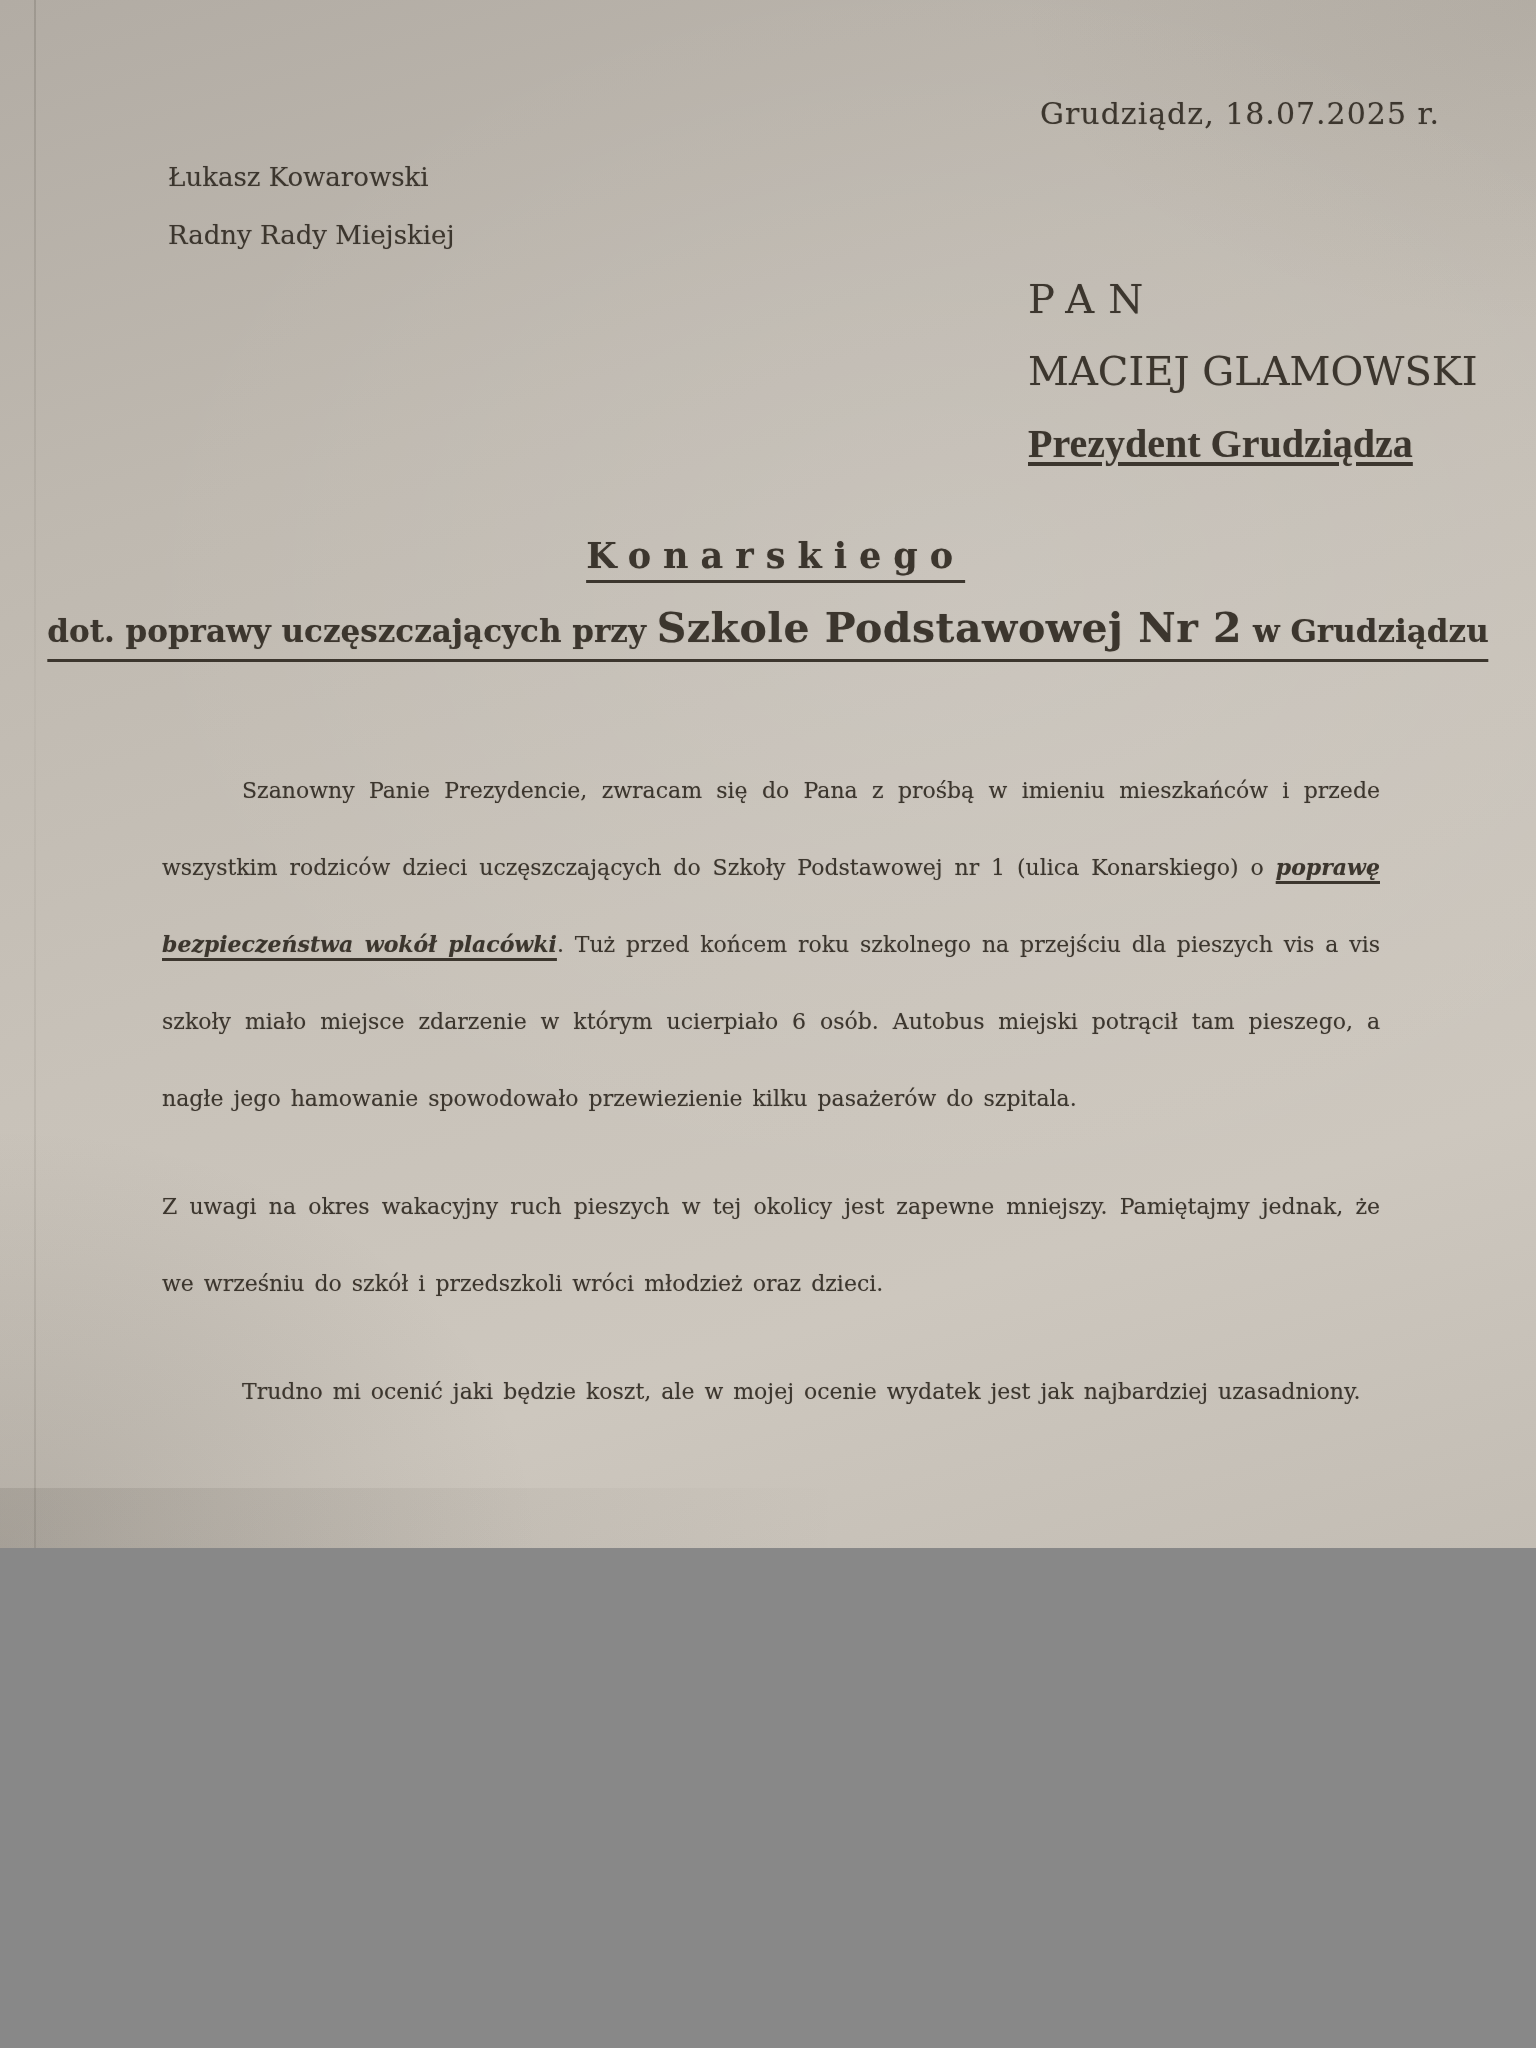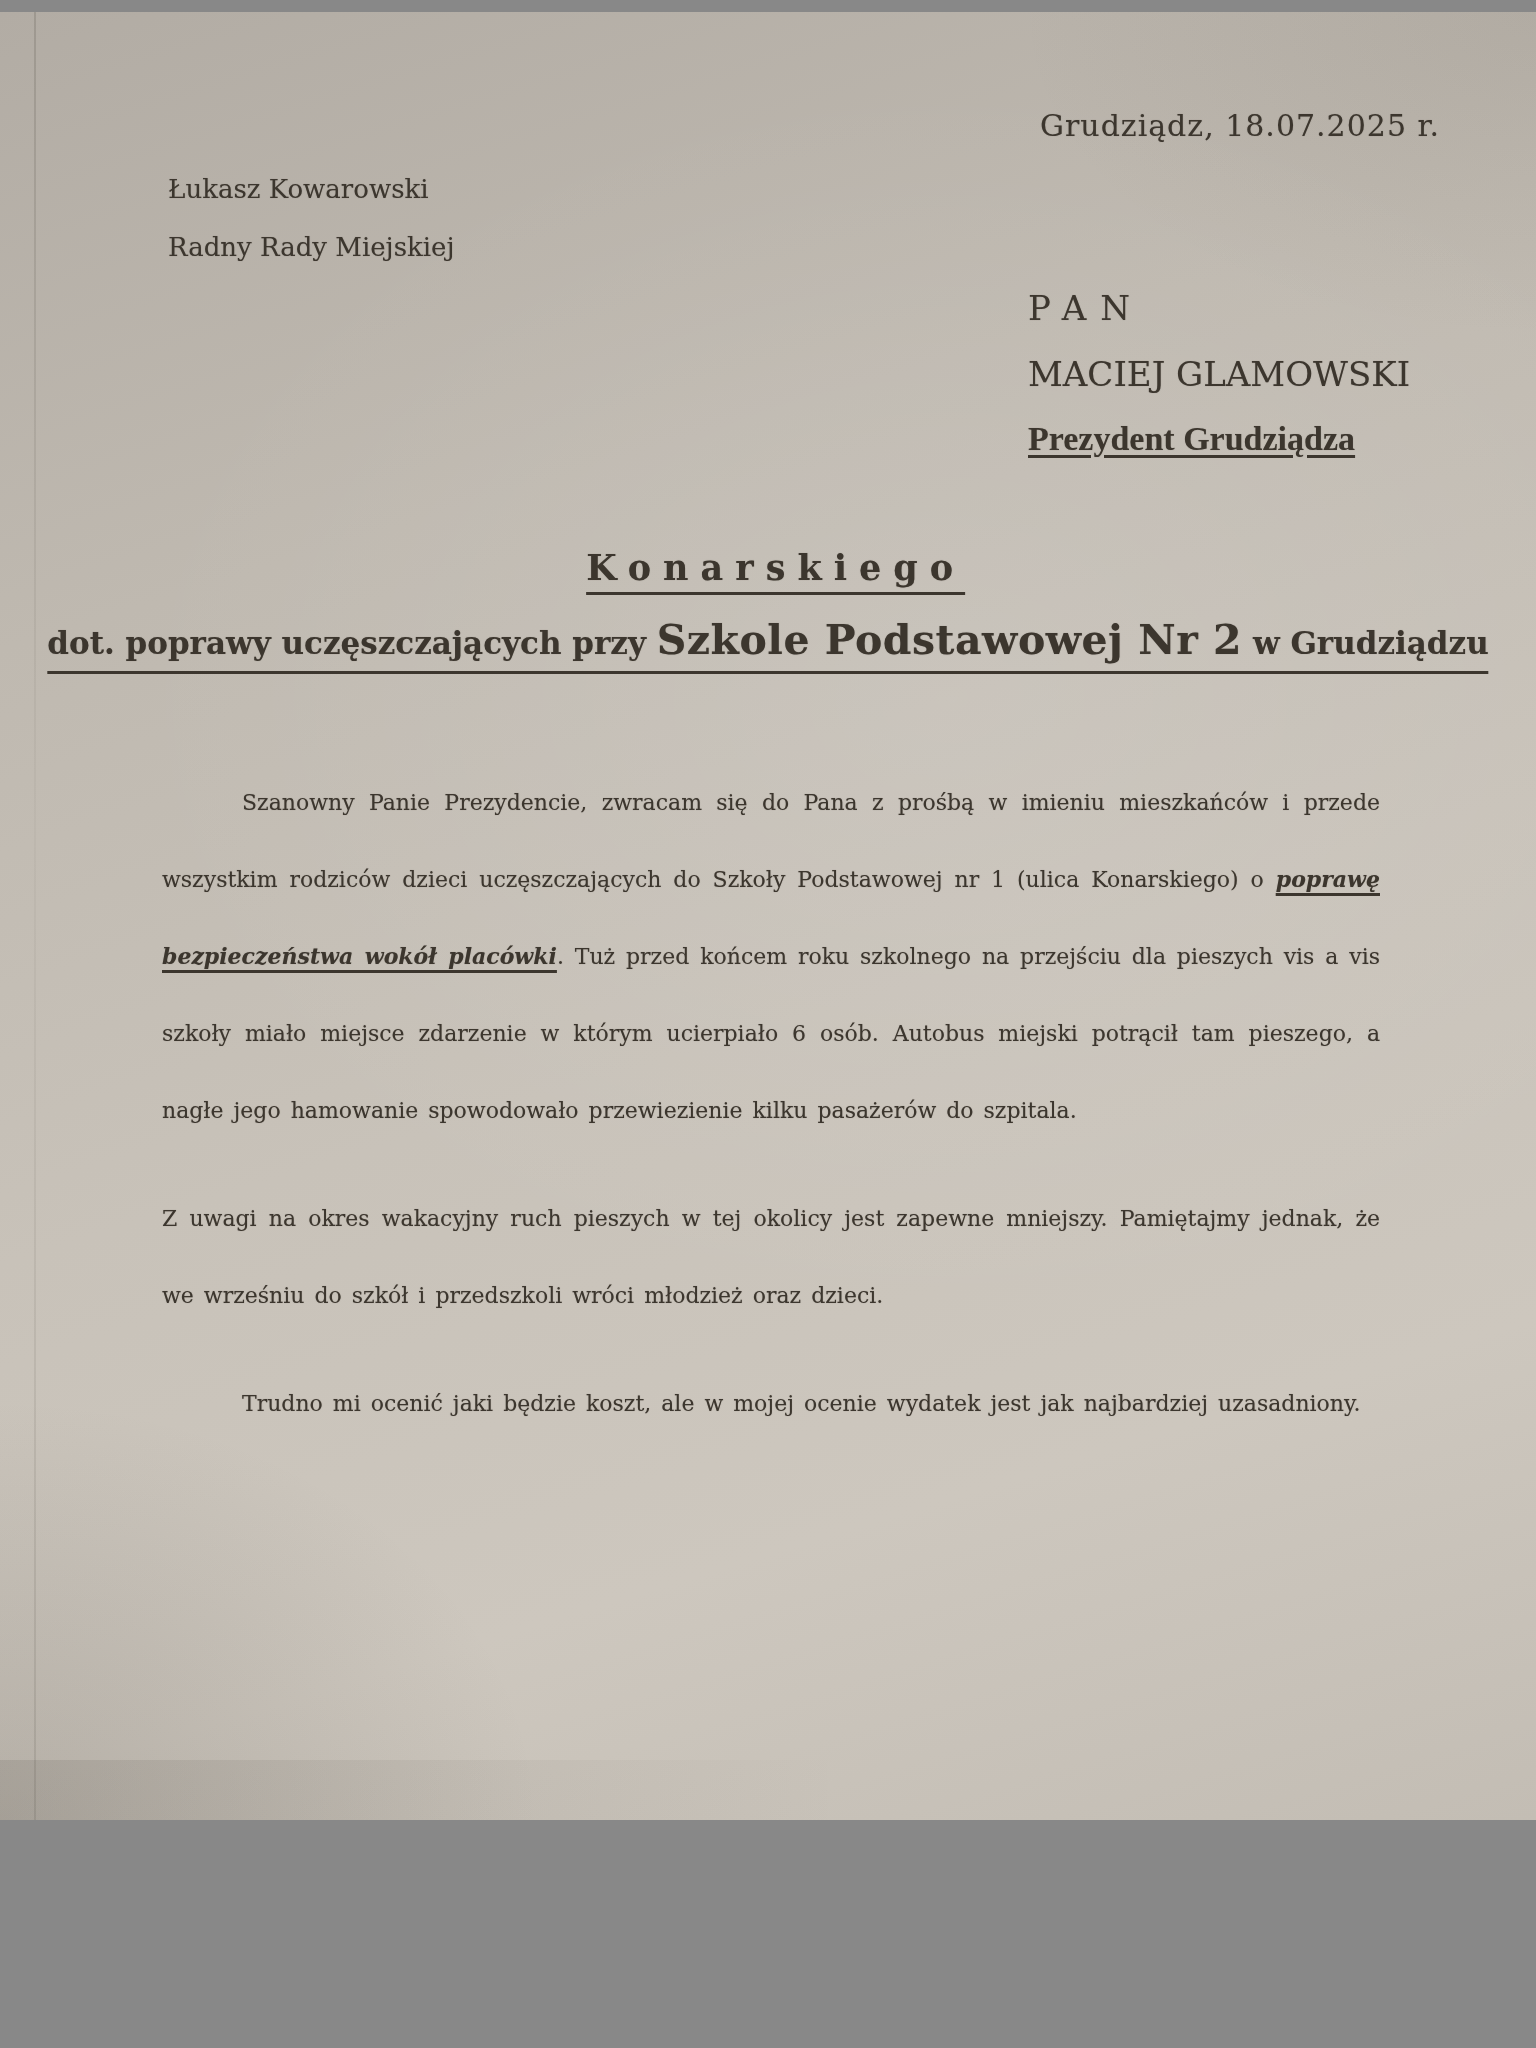--- a/index.html
+++ b/index.html
@@ -1,19 +1,19 @@
 <!DOCTYPE html>
 <html lang="pl"><head>
 <meta charset="utf-8">
 <style>
   html,body { margin:0; padding:0; background:#888; }
   .page {
     position:relative;
-    width:1536px; height:1808px;
-    margin:12px auto;
+    width:1536px; height:1548px;
+    margin:0 auto;
     overflow:hidden;
     font-family:"DejaVu Serif", "Liberation Serif", serif;
     color:#3c362e;
     background:
       radial-gradient(ellipse 1200px 900px at 62% 38%, rgba(255,255,255,0.10), rgba(255,255,255,0) 70%),
       radial-gradient(ellipse 900px 700px at 0% 100%, rgba(70,65,58,0.18), rgba(70,65,58,0) 60%),
       radial-gradient(ellipse 800px 500px at 100% 0%, rgba(90,84,76,0.10), rgba(90,84,76,0) 65%),
       linear-gradient(163deg, #b2aca4 0%, #bfb9b0 28%, #c8c2b9 55%, #cdc7be 78%, #c3bdb4 100%);
   }
   .crease {
@@ -27,21 +27,21 @@
   }
   .txt { text-shadow:0 0 1px rgba(60,54,46,.35); }
 
   .date-line {
     position:absolute; top:96px; left:1040px;
     font-size:30px; letter-spacing:1px;
   }
   .sender-block { position:absolute; top:162px; left:168px; font-size:26px; }
   .sender-block .line { margin-bottom:28px; }
 
-  .recipient-block { position:absolute; top:276px; left:1028px; font-size:34px; }
+  .recipient-block { position:absolute; top:276px; left:1028px; font-size:40px; }
   .recipient-block .line { margin-bottom:26px; }
   .salutation { letter-spacing:14px; }
   .recipient-title { font-weight:bold; text-decoration:underline; text-underline-offset:5px;font-family:Liberation Serif, serif; }
 
   .doc-title {
     position:absolute; top:535px; left:50%; transform:translateX(-48%);
     font-size:35px; font-weight:bold; letter-spacing:12px;
     border-bottom:3px solid #3c362e; padding-bottom:4px;
   }
   .doc-subject {

